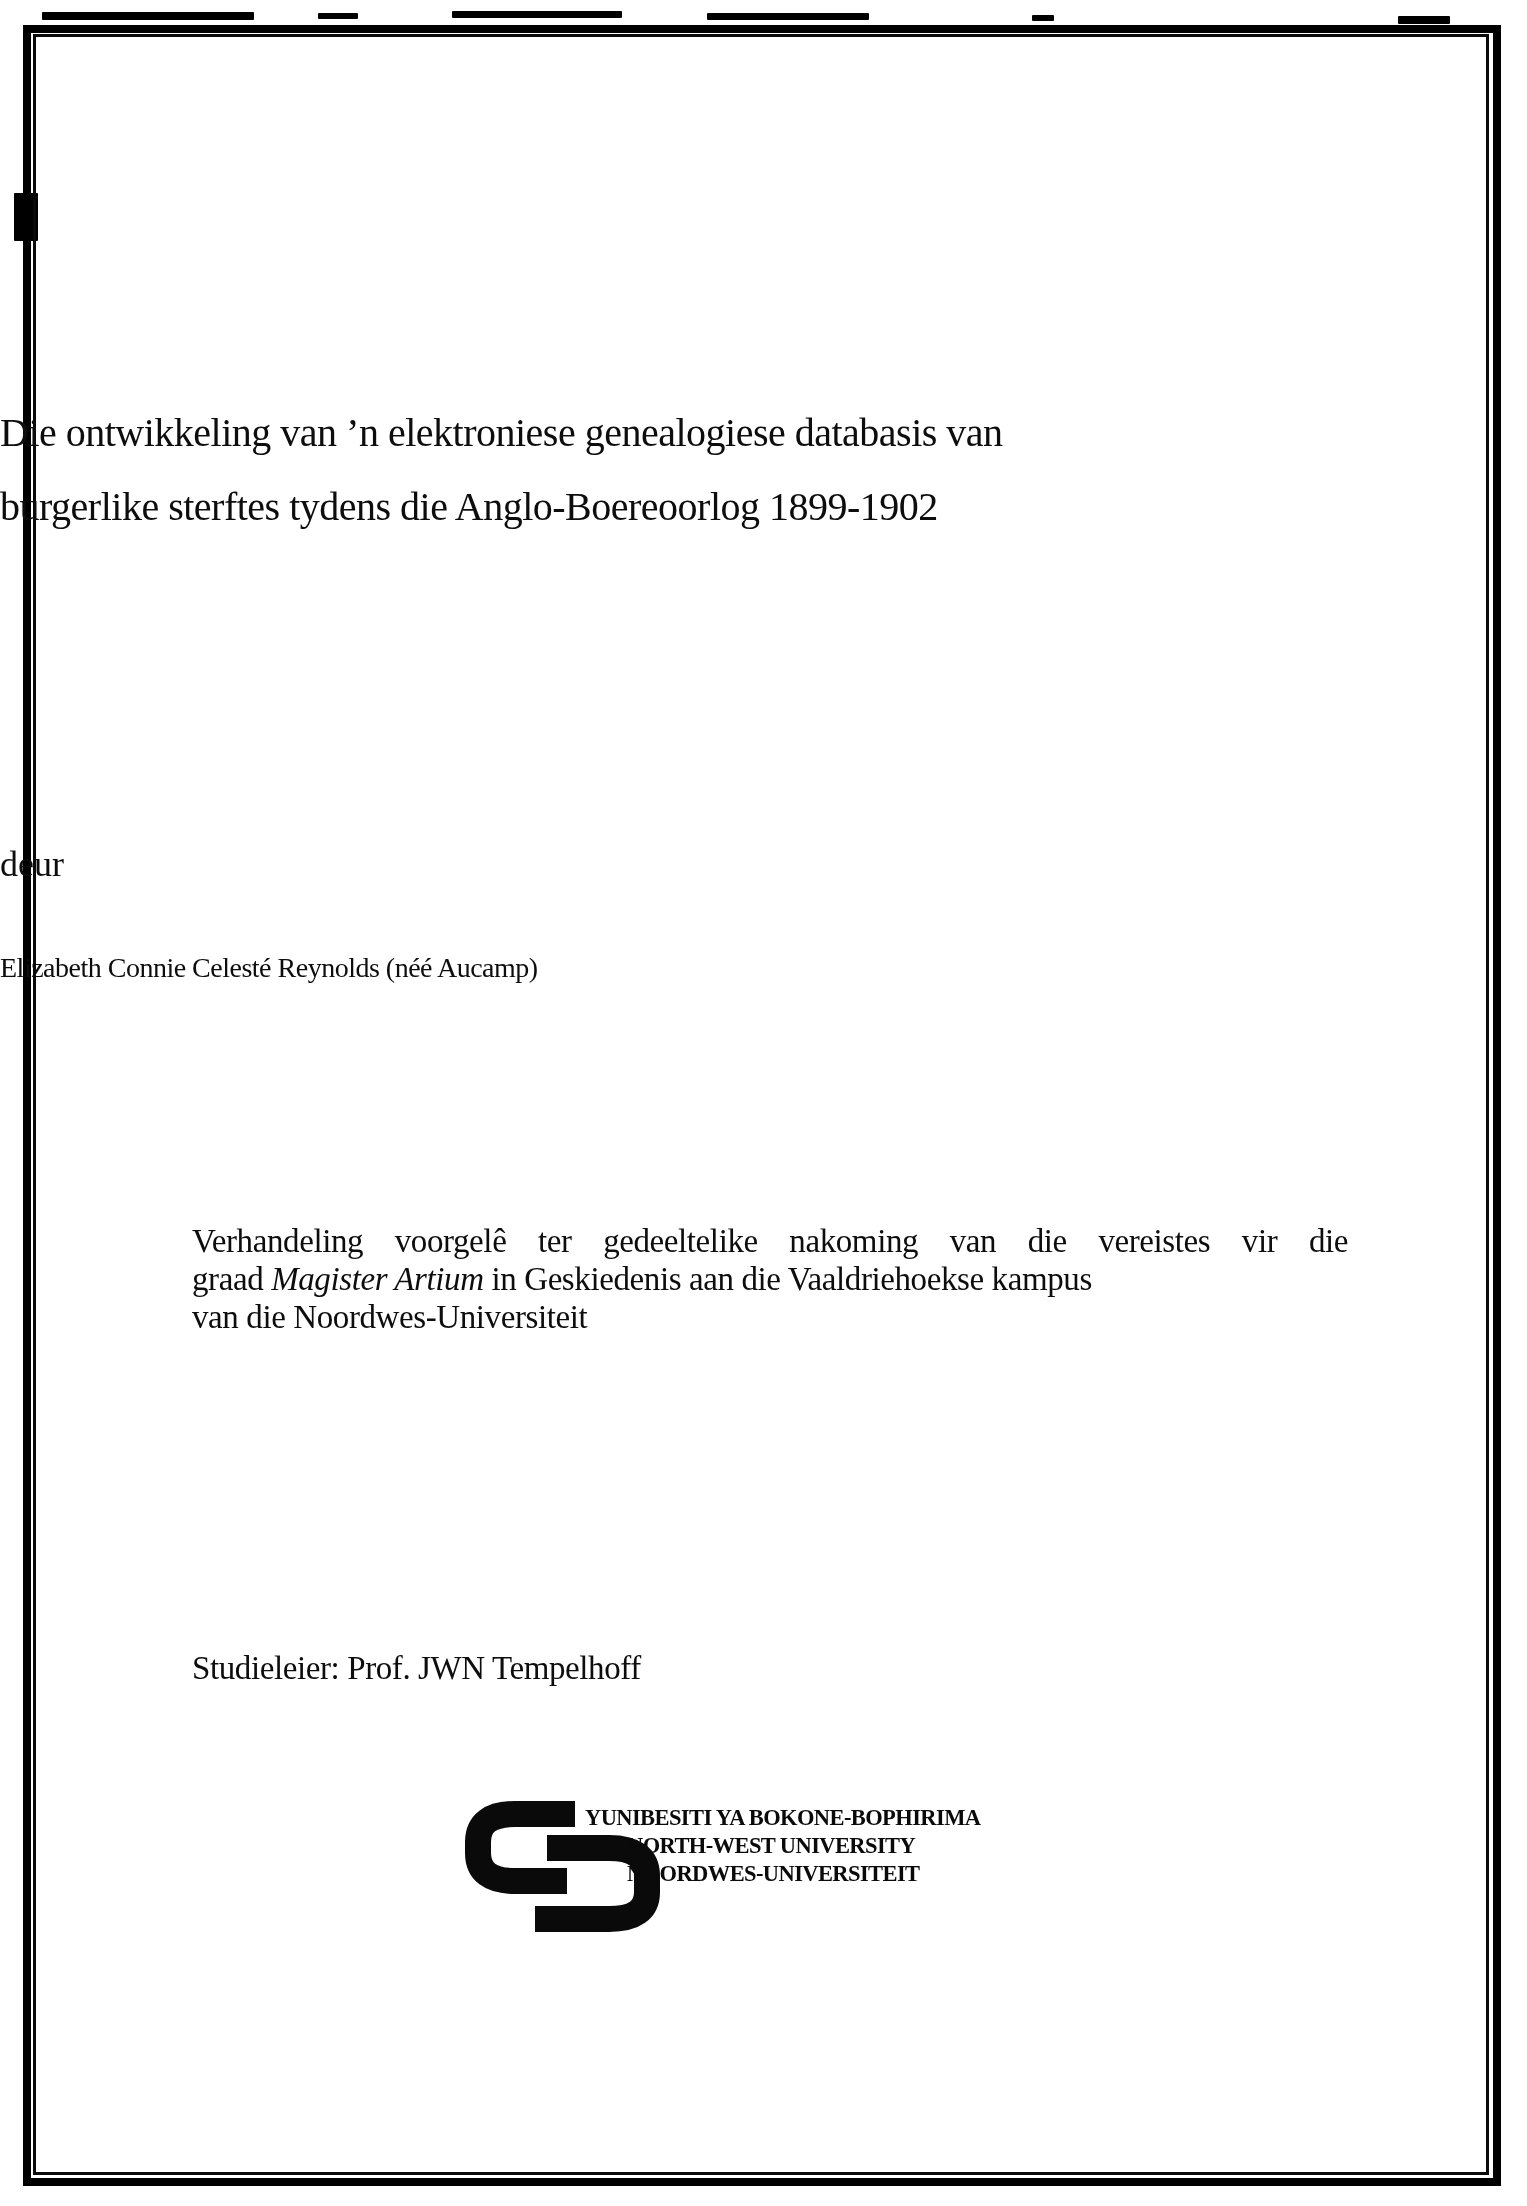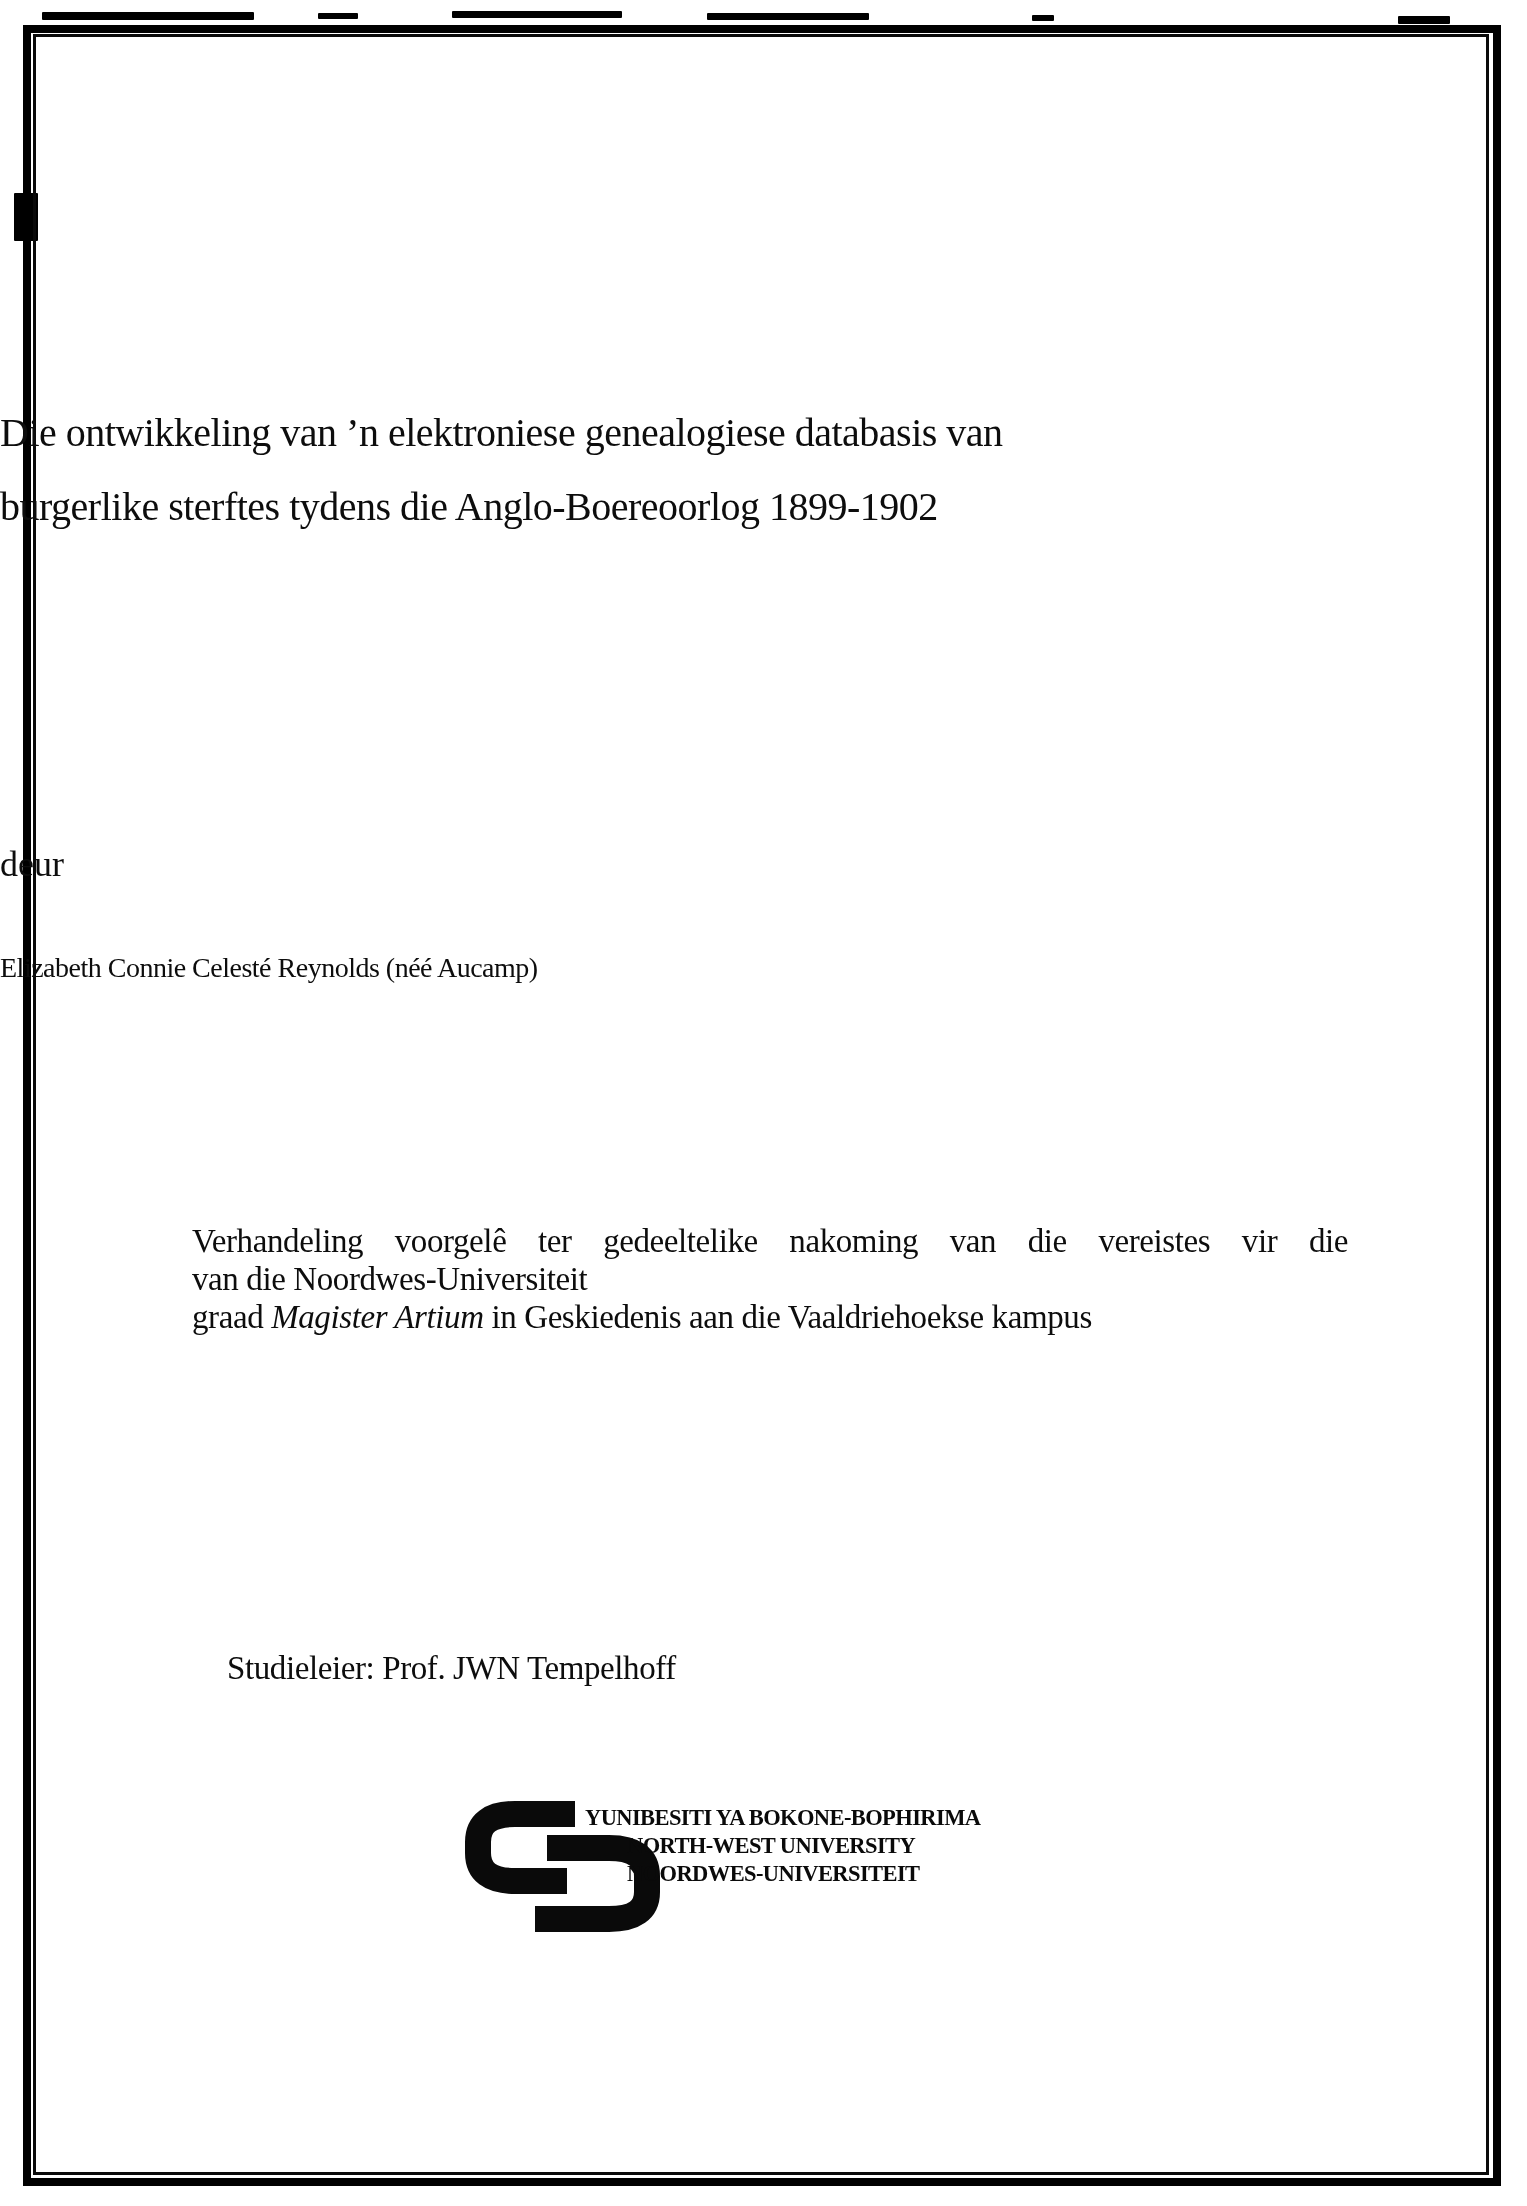--- a/index.html
+++ b/index.html
@@ -85,21 +85,20 @@
   .italic { font-style: italic; }
 
   .supervisor-block {
     position: absolute;
     left: 192px;
     top: 1645px;
     font-size: 33px;
     line-height: 46px;
     letter-spacing: -0.4px;
     white-space: nowrap;
-    margin-left: 35px;
   }
 
   
   .logo-wrap {
     position: absolute;
     left: 463px;
     top: 1798px;
     width: 640px;
     height: 140px;
   }
@@ -139,22 +138,22 @@
   <div class="title-line">Die ontwikkeling van ’n elektroniese genealogiese databasis van</div>
   <div class="title-line">burgerlike sterftes tydens die Anglo-Boereoorlog 1899-1902</div>
 </div>
 
 <div class="centered byline-block">deur</div>
 
 <div class="centered author-block">Elizabeth Connie Celesté Reynolds (néé Aucamp)</div>
 
 <div class="degree-block">
   <div class="degree-line-justify">Verhandeling voorgelê ter gedeeltelike nakoming van die vereistes vir die</div>
+  <div class="degree-line"><span>graad </span><span class="italic">Magister Artium</span><span> in Geskiedenis aan die Vaaldriehoekse kampus</span></div>
   <div class="degree-line">van die Noordwes-Universiteit</div>
-  <div class="degree-line"><span>graad </span><span class="italic">Magister Artium</span><span> in Geskiedenis aan die Vaaldriehoekse kampus</span></div>
 </div>
 
 <div class="supervisor-block">
   <div>Studieleier: Prof. JWN Tempelhoff</div>
 </div>
 
 <div class="logo-wrap">
   <svg class="logo-mark" width="200" height="134" viewBox="0 0 200 134" aria-hidden="true">
     <path d="M 112 16 H 52 Q 15 16 15 44 L 15 55 Q 15 83 52 83 H 104" fill="none" stroke="#0a0a0a" stroke-width="26" stroke-linecap="butt"></path>
     <path d="M 84 50 H 146 Q 184 50 184 78 L 184 94 Q 184 121 146 121 H 72" fill="none" stroke="#0a0a0a" stroke-width="26" stroke-linecap="butt"></path>

